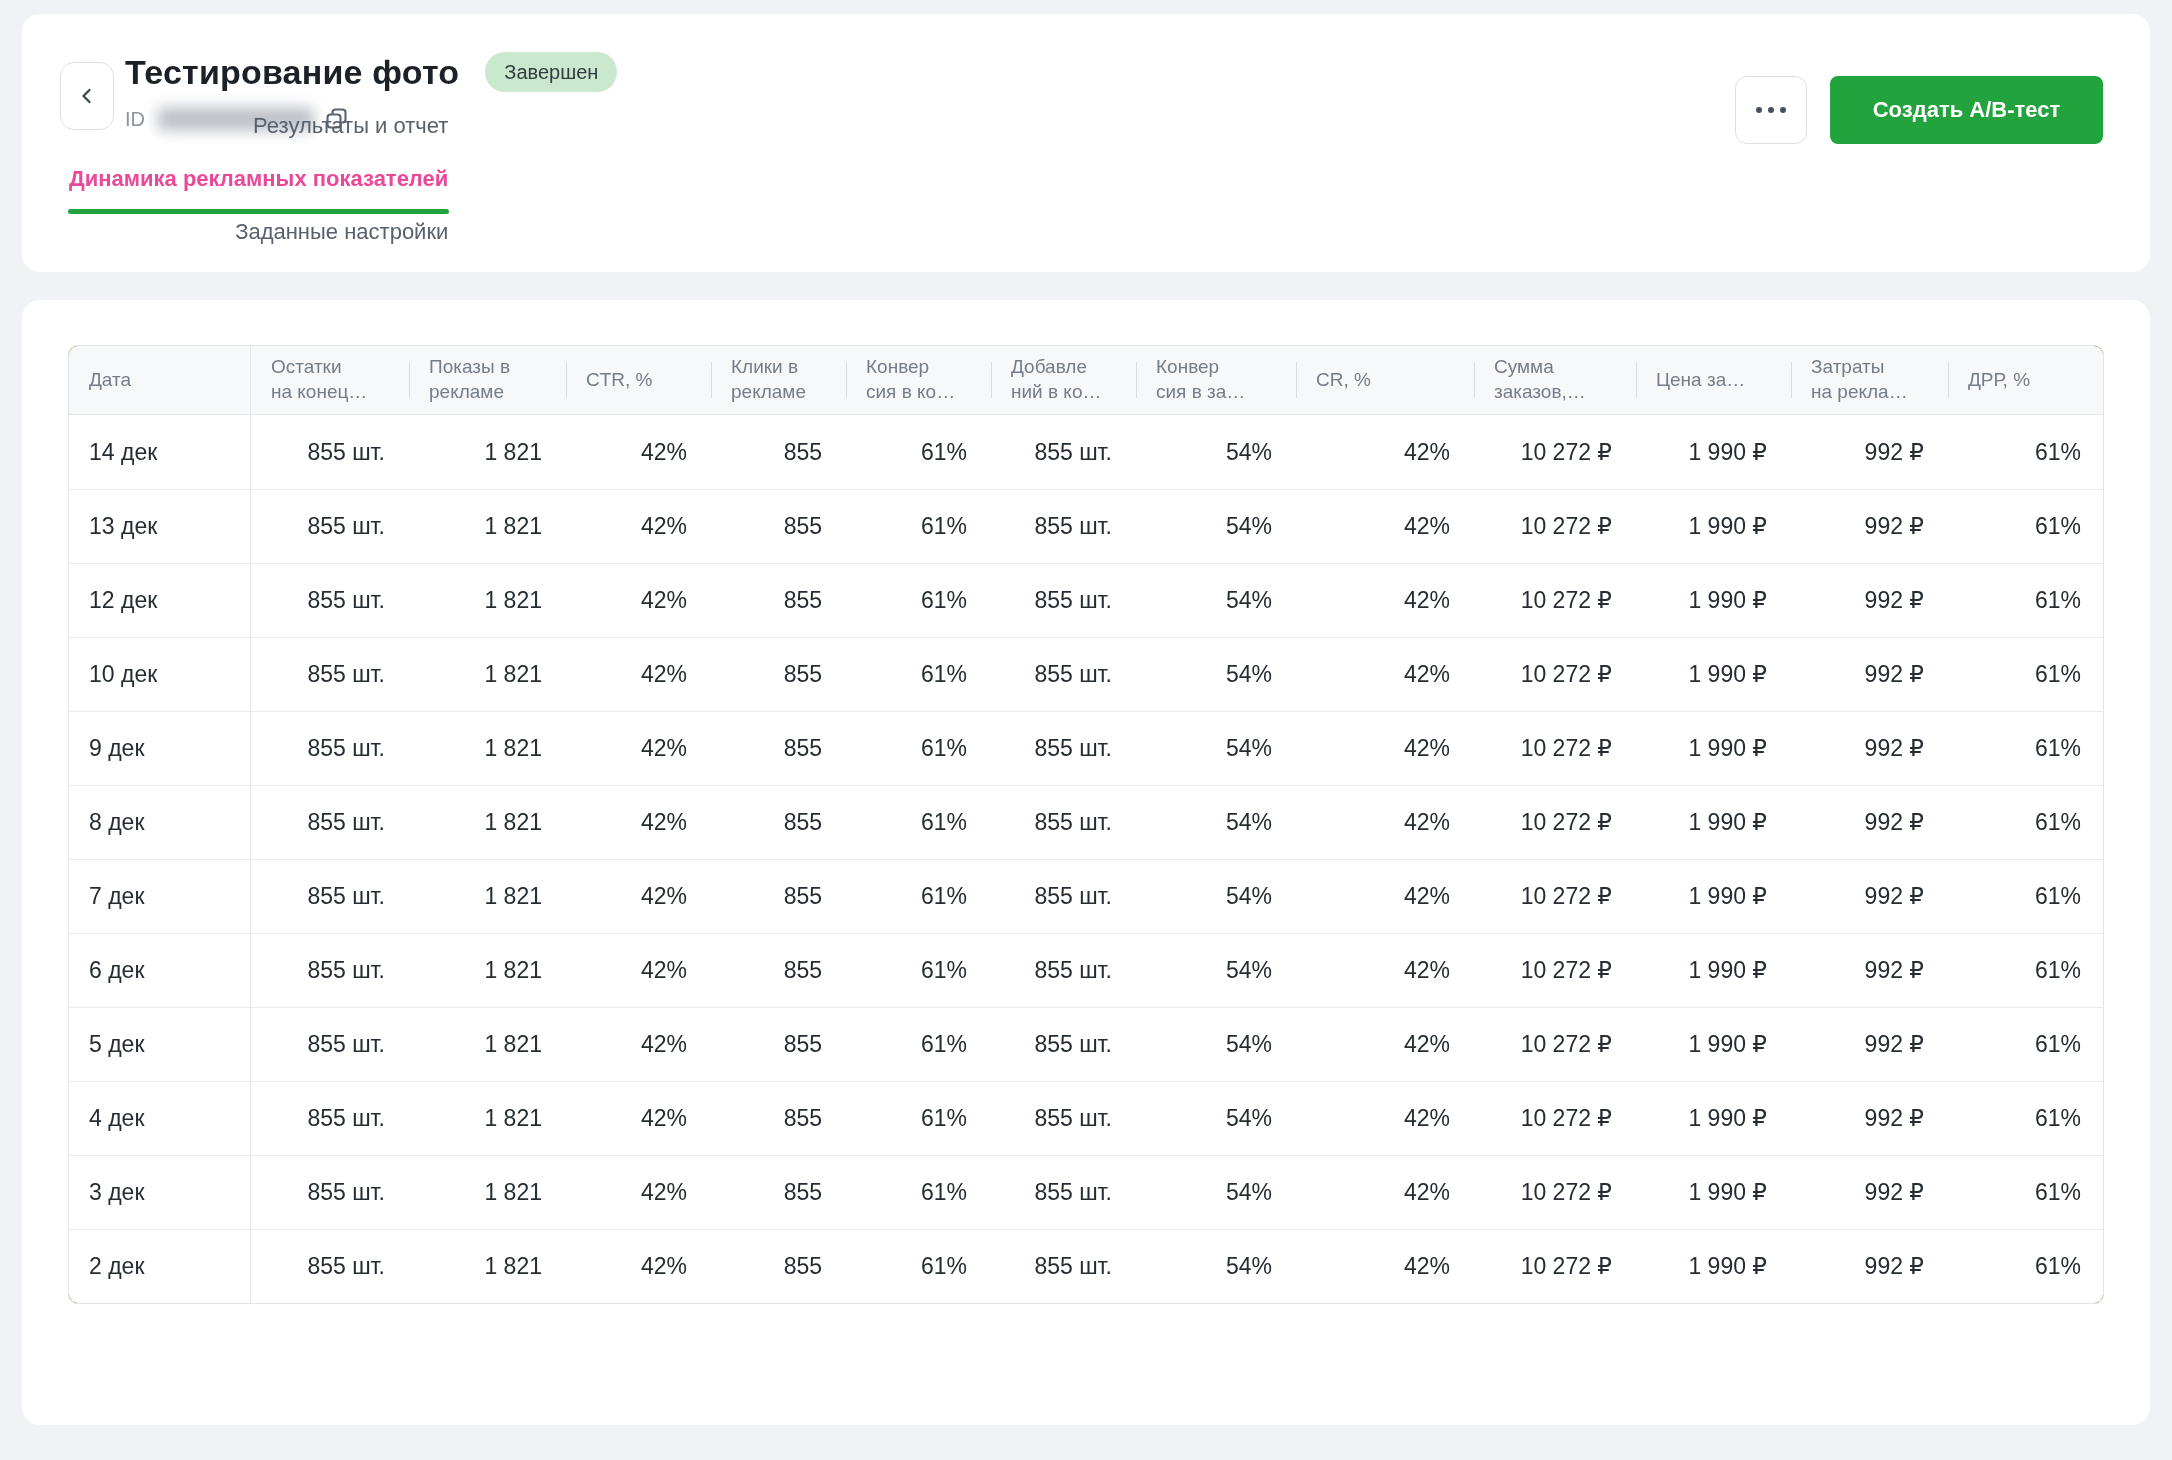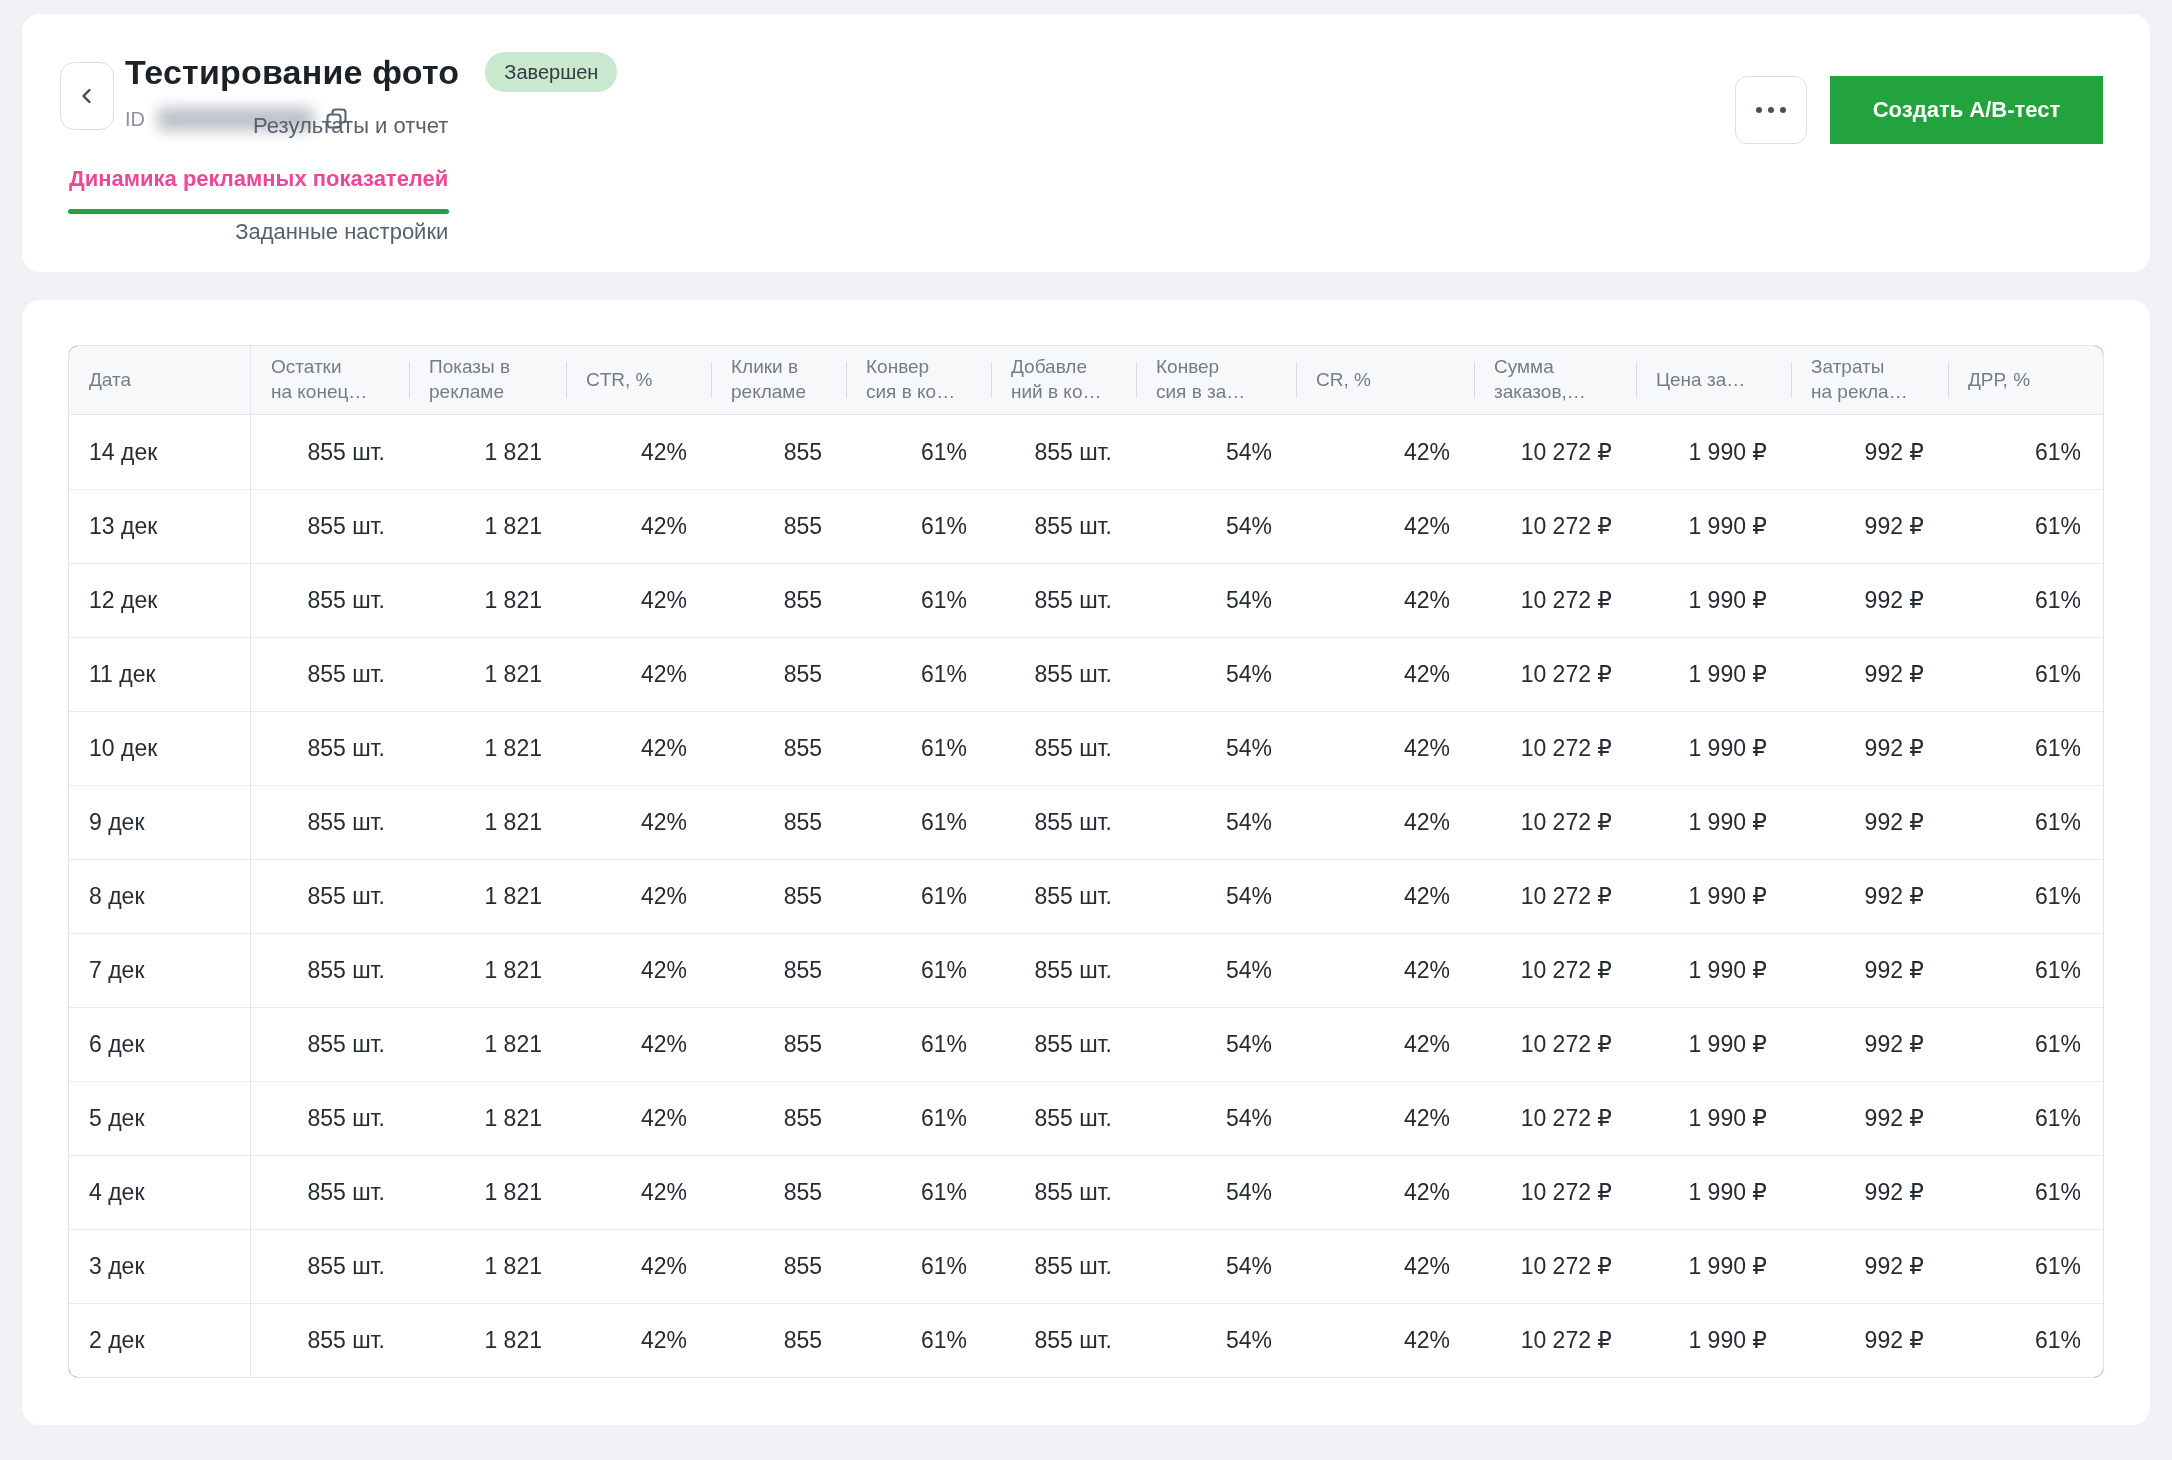--- a/index.html
+++ b/index.html
@@ -56,21 +56,21 @@
     width:72px; height:68px;
     background:#fff; border:1.5px solid #dcdfe3; border-radius:12px;
     display:flex; align-items:center; justify-content:center; gap:6px;
     cursor:pointer;
   }
   .more-btn i { width:6px; height:6px; border-radius:50%; background:#46505e; }
 
   .create-btn {
     position:absolute; left:1808px; top:62px;
     width:273px; height:68px;
-    border:none; border-radius:0;
+    border:none; border-radius:8px;
     color:#fff; font-size:22px; font-weight:700;
     font-family:inherit;
     cursor:pointer;
   }
 
   
   .tabs {
     position:absolute; left:46px; bottom:0;
     display:flex; align-items:flex-end;flex-direction:column;
   }
@@ -255,35 +255,20 @@
             <td>61%</td>
             <td>855 шт.</td>
             <td>54%</td>
             <td>42%</td>
             <td>10 272 ₽</td>
             <td>1 990 ₽</td>
             <td>992 ₽</td>
             <td>61%</td>
           </tr>
           <tr>
-            <td class="date-cell">11 дек</td>
-            <td>855 шт.</td>
-            <td>1 821</td>
-            <td>42%</td>
-            <td>855</td>
-            <td>61%</td>
-            <td>855 шт.</td>
-            <td>54%</td>
-            <td>42%</td>
-            <td>10 272 ₽</td>
-            <td>1 990 ₽</td>
-            <td>992 ₽</td>
-            <td>61%</td>
-          </tr>
-          <tr>
             <td class="date-cell">10 дек</td>
             <td>855 шт.</td>
             <td>1 821</td>
             <td>42%</td>
             <td>855</td>
             <td>61%</td>
             <td>855 шт.</td>
             <td>54%</td>
             <td>42%</td>
             <td>10 272 ₽</td>

